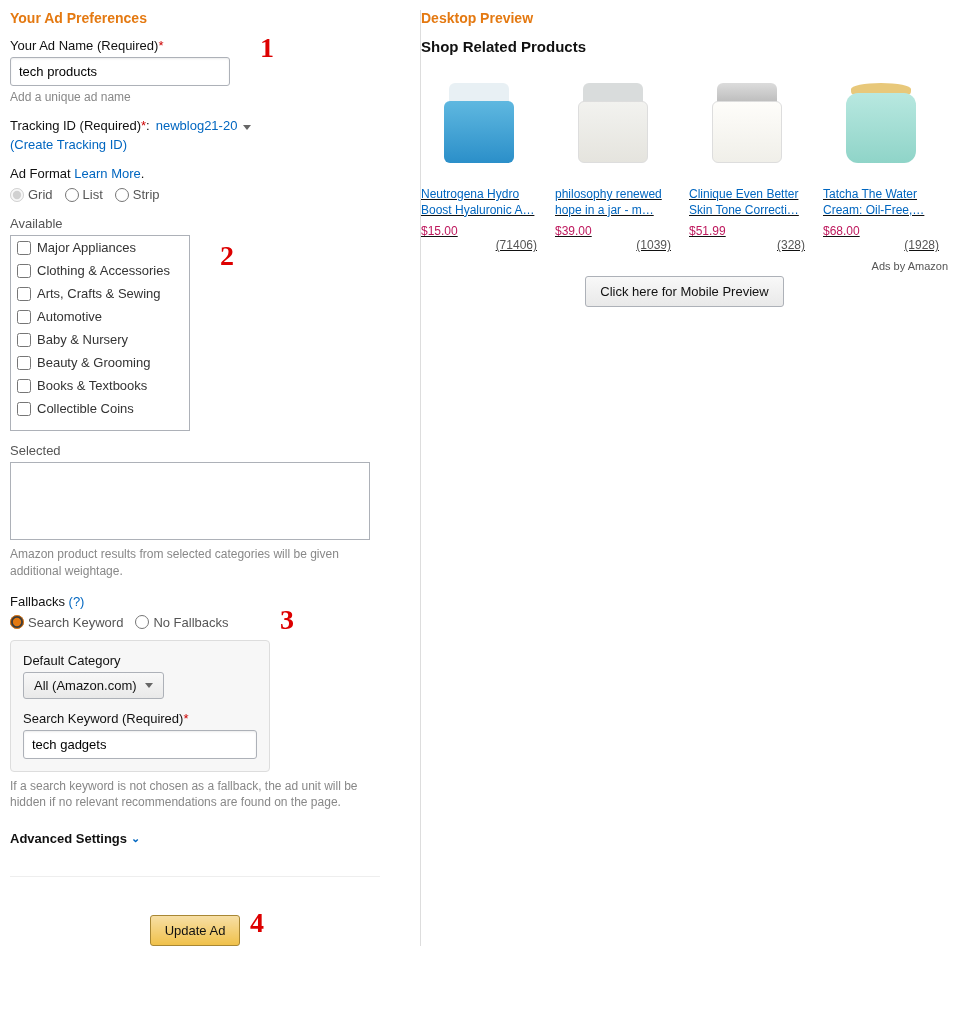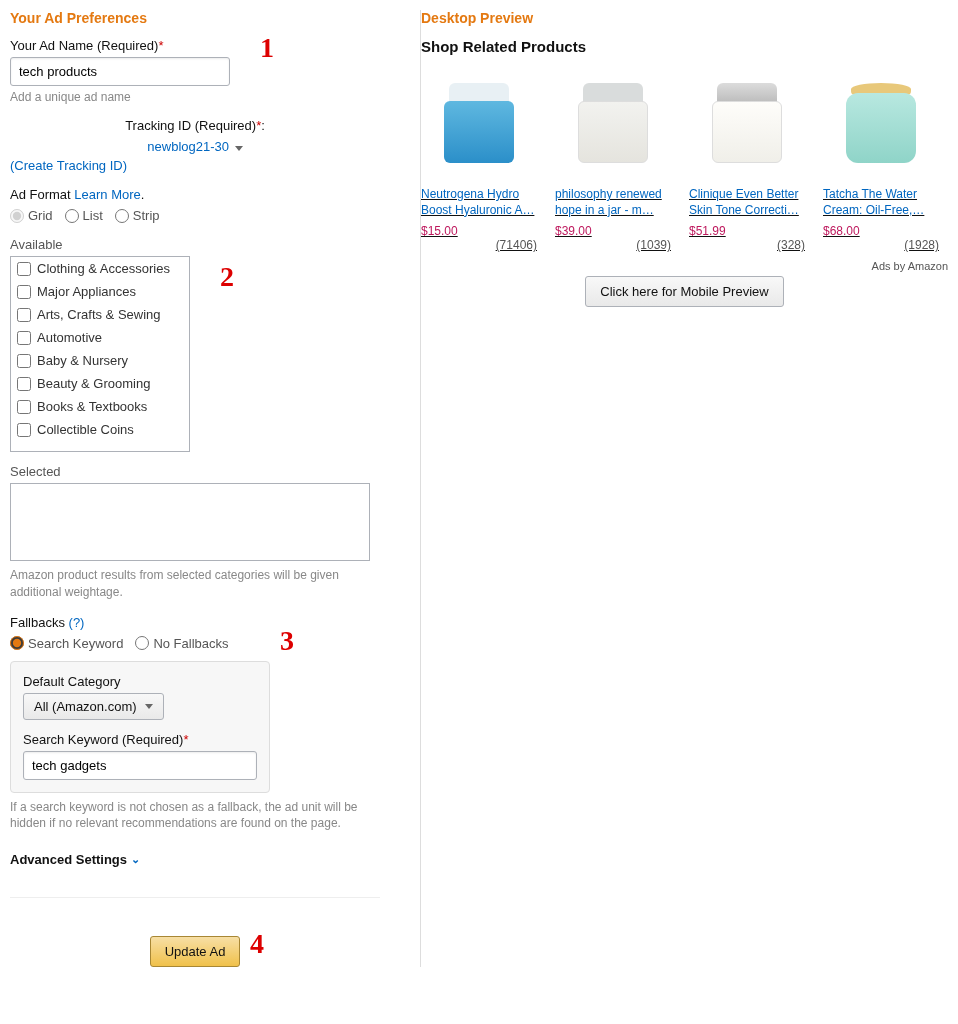--- a/index.html
+++ b/index.html
@@ -7,21 +7,21 @@
 .container { display: flex; gap: 40px; }
 .left-col { width: 370px; }
 .right-col { flex: 1; border-left: 1px solid #ddd; position: relative; }
 .section-header { color: #e47911; font-weight: bold; font-size: 14px; margin-bottom: 12px; }
 .field-group { margin-bottom: 14px; position: relative; }
 .field-label { font-size: 13px; color: #111; margin-bottom: 4px; display: block; }
 .req { color: #c00; }
 input[type="text"] { width: 220px; padding: 6px 8px; border: 1px solid #adb1b8; border-radius: 3px; font-size: 13px; box-shadow: inset 0 1px 2px rgba(0,0,0,.08); }
 .help-text { color: #888; font-size: 12px; margin-top: 4px; }
 .link { color: #0066c0; text-decoration: none; cursor: pointer; }
-.tracking-row { display: flex; align-items: center; gap: 6px; flex-direction: column; }
+.tracking-row { display: flex; align-items: center; gap: 6px; }
 .tracking-val { color: #0066c0; cursor: pointer; }
 .chevron { display: inline-block; width: 0; height: 0; border-left: 4px solid transparent; border-right: 4px solid transparent; border-top: 5px solid #666; margin-left: 2px; }
 .radio-row { display: flex; gap: 12px; align-items: center; }
 .radio-row label { display: flex; align-items: center; gap: 4px; color: #555; cursor: pointer; }
 input[type="radio"] { width: 14px; height: 14px; accent-color: #e47911; }
 .subhead { font-weight: bold; font-size: 13px; margin-bottom: 6px; }
 .list-label { font-size: 13px; color: #555; margin-bottom: 4px; }
 .checkbox-list { width: 180px; height: 196px; border: 1px solid #adb1b8; overflow-y: scroll; background: #fff; }
 .checkbox-list .item { padding: 4px 6px; display: flex; align-items: center; gap: 6px; color: #333; cursor: pointer; }
 .checkbox-list .item input { width: 14px; height: 14px; }
@@ -62,21 +62,21 @@
       <span class="annotation" style="top:-6px; left:250px;">1</span>
       <label class="field-label"><span>Your Ad Name (Required)</span><span class="req">*</span></label>
       <input type="text" value="tech products" style="">
       <div class="help-text">Add a unique ad name</div>
     </div>
 
     <div class="field-group">
       <div class="tracking-row">
         <span><span>Tracking ID (Required)</span><span class="req">*</span>:</span>
         <span class="tracking-val">
-          <span>newblog21-30</span>
+          <span>newblog21-20</span>
           <span class="chevron"></span>
         </span>
       </div>
       <div style="margin-top:4px;">
         <a class="link">(Create Tracking ID)</a>
       </div>
     </div>
 
     <div class="field-group">
       <div style="margin-bottom:6px;">
@@ -98,25 +98,25 @@
           </label>
       </div>
     </div>
 
     <div class="field-group">
       <span class="annotation" style="top:24px; left:210px;">2</span>
       <div class="list-label">Available</div>
       <div class="checkbox-list">
         <div class="item">
             <input type="checkbox" style="">
+            <span>Major Appliances</span>
+          </div>
+        <div class="item">
+            <input type="checkbox" style="">
             <span>Clothing &amp; Accessories</span>
-          </div>
-        <div class="item">
-            <input type="checkbox" style="">
-            <span>Major Appliances</span>
           </div>
         <div class="item">
             <input type="checkbox" style="">
             <span>Arts, Crafts &amp; Sewing</span>
           </div>
         <div class="item">
             <input type="checkbox" style="">
             <span>Automotive</span>
           </div>
         <div class="item">

